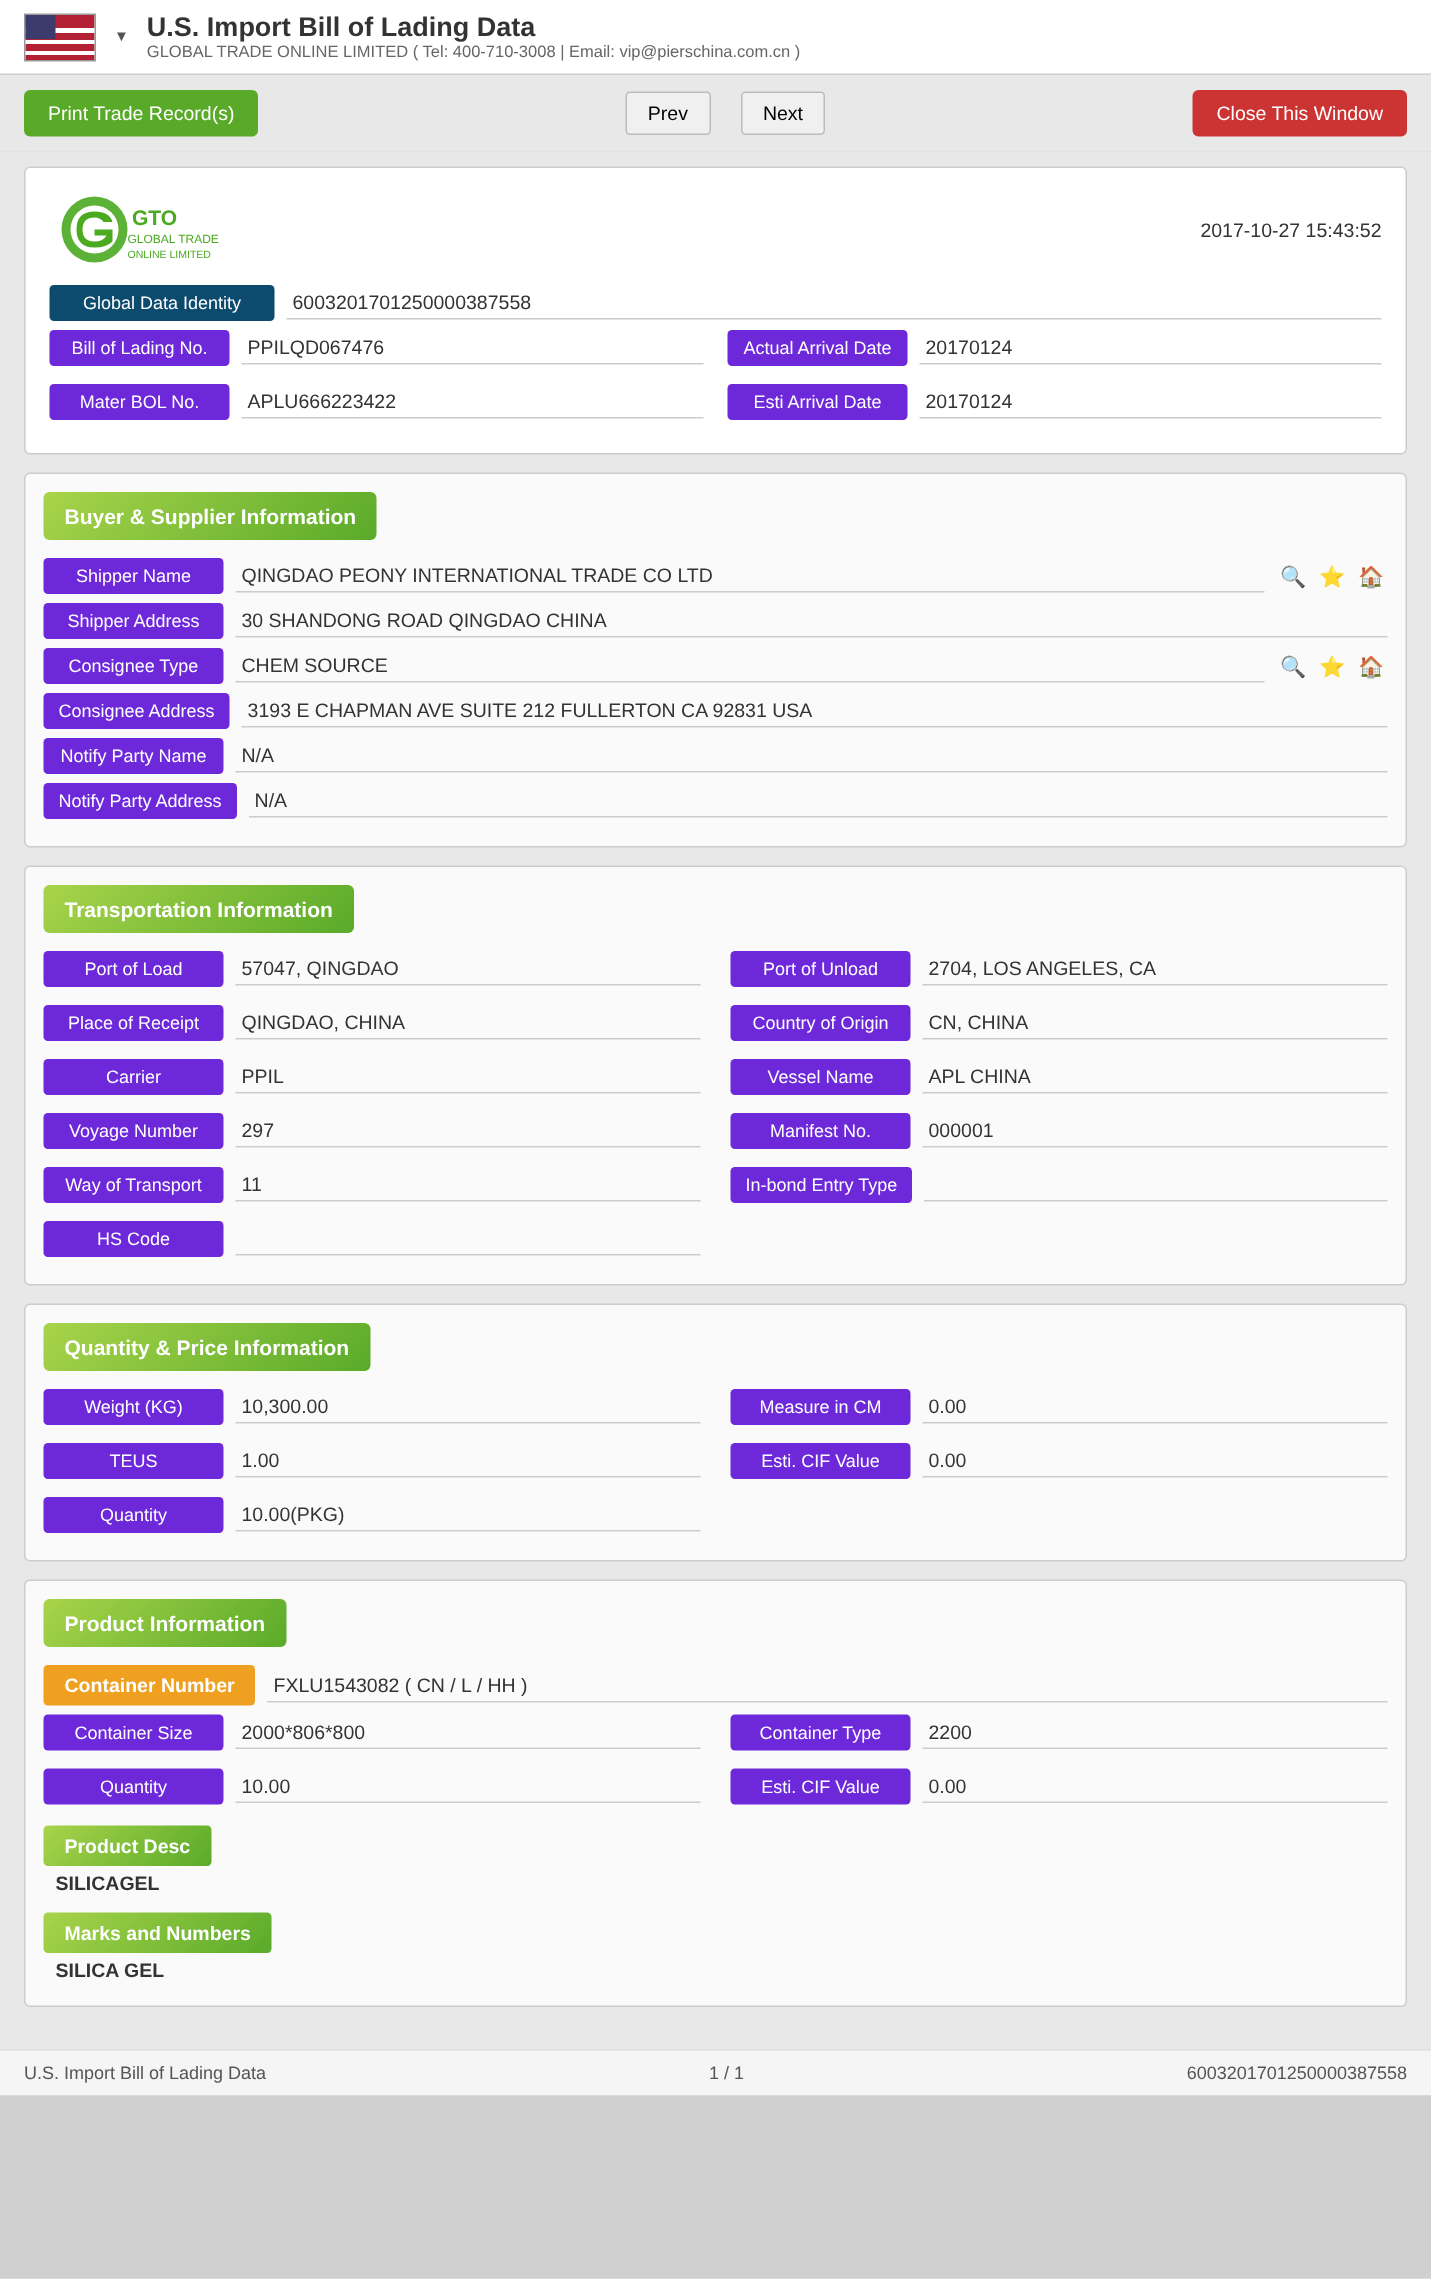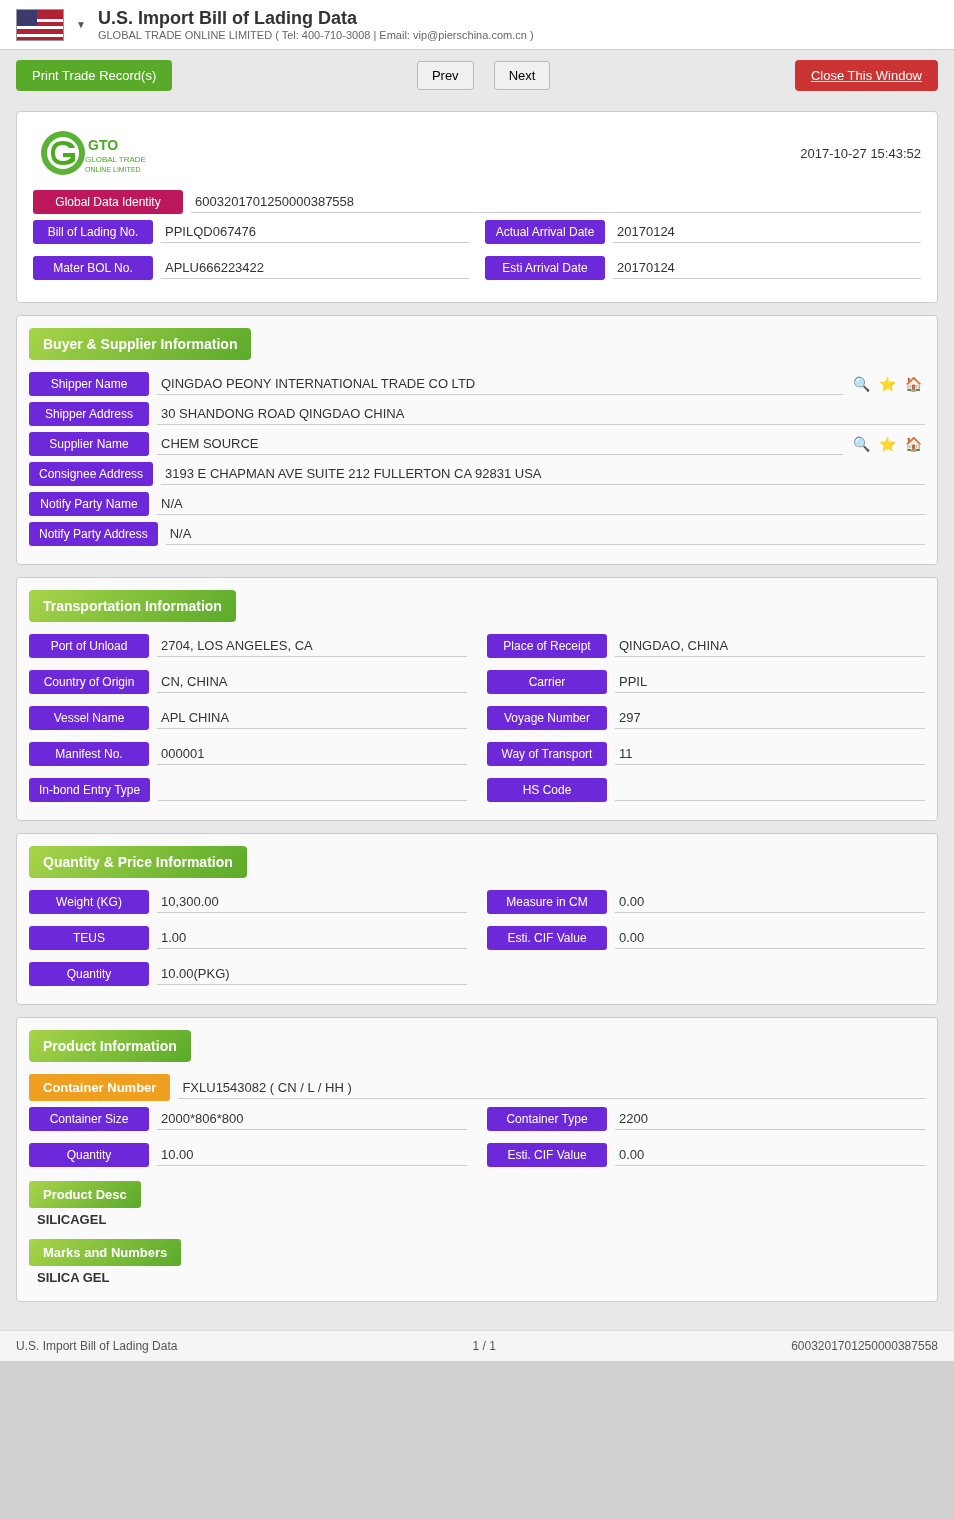--- a/index.html
+++ b/index.html
@@ -68,21 +68,20 @@
     }
     .btn-close {
       background: #cc3333;
       color: #fff;
       border: none;
       padding: 8px 16px;
       border-radius: 4px;
       cursor: pointer;
       font-size: 13px;
       margin-left: auto;
-      text-decoration: underline;
     }
     .main-content {
       background: #e8e8e8;
       padding: 10px 16px 16px;
     }
     .card {
       background: #fff;
       border: 1px solid #ccc;
       border-radius: 4px;
       padding: 16px;
@@ -191,21 +190,21 @@
       font-size: 12px;
       color: #555;
     }
     .global-data-row {
       display: flex;
       align-items: center;
       gap: 8px;
       margin-bottom: 6px;
     }
     .global-label {
-      background: #be185d;
+      background: #0c4a6e;
       color: #fff;
       border-radius: 3px;
       font-size: 12px;
       padding: 5px 10px;
       white-space: nowrap;
       min-width: 150px;
       text-align: center;
     }
     .global-value {
       font-size: 13px;
@@ -303,21 +302,21 @@
     </div>
     
     
     <div class="field-row">
       <span class="field-label">Shipper Address</span>
       <span class="field-value">30 SHANDONG ROAD QINGDAO CHINA</span>
     </div>
     
     
     <div class="field-row">
-      <span class="field-label">Supplier Name</span>
+      <span class="field-label">Consignee Type</span>
       <span class="field-value">CHEM SOURCE</span>
       <div class="field-icons">
         <span class="icon-btn">🔍</span>
         <span class="icon-btn">⭐</span>
         <span class="icon-btn">🏠</span>
       </div>
     </div>
     
     
     <div class="field-row">
@@ -336,20 +335,24 @@
       <span class="field-label">Notify Party Address</span>
       <span class="field-value">N/A</span>
     </div>
   </div>
 
   <div class="section-box">
     <span class="section-header">Transportation Information</span>
     
     <div class="two-col-info">
 
+      <div class="field-row">
+        <span class="field-label">Port of Load</span>
+        <span class="field-value">57047, QINGDAO</span>
+      </div>
 
       <div class="field-row">
         <span class="field-label">Port of Unload</span>
         <span class="field-value">2704, LOS ANGELES, CA</span>
       </div>
 
       <div class="field-row">
         <span class="field-label">Place of Receipt</span>
         <span class="field-value">QINGDAO, CHINA</span>
       </div>

